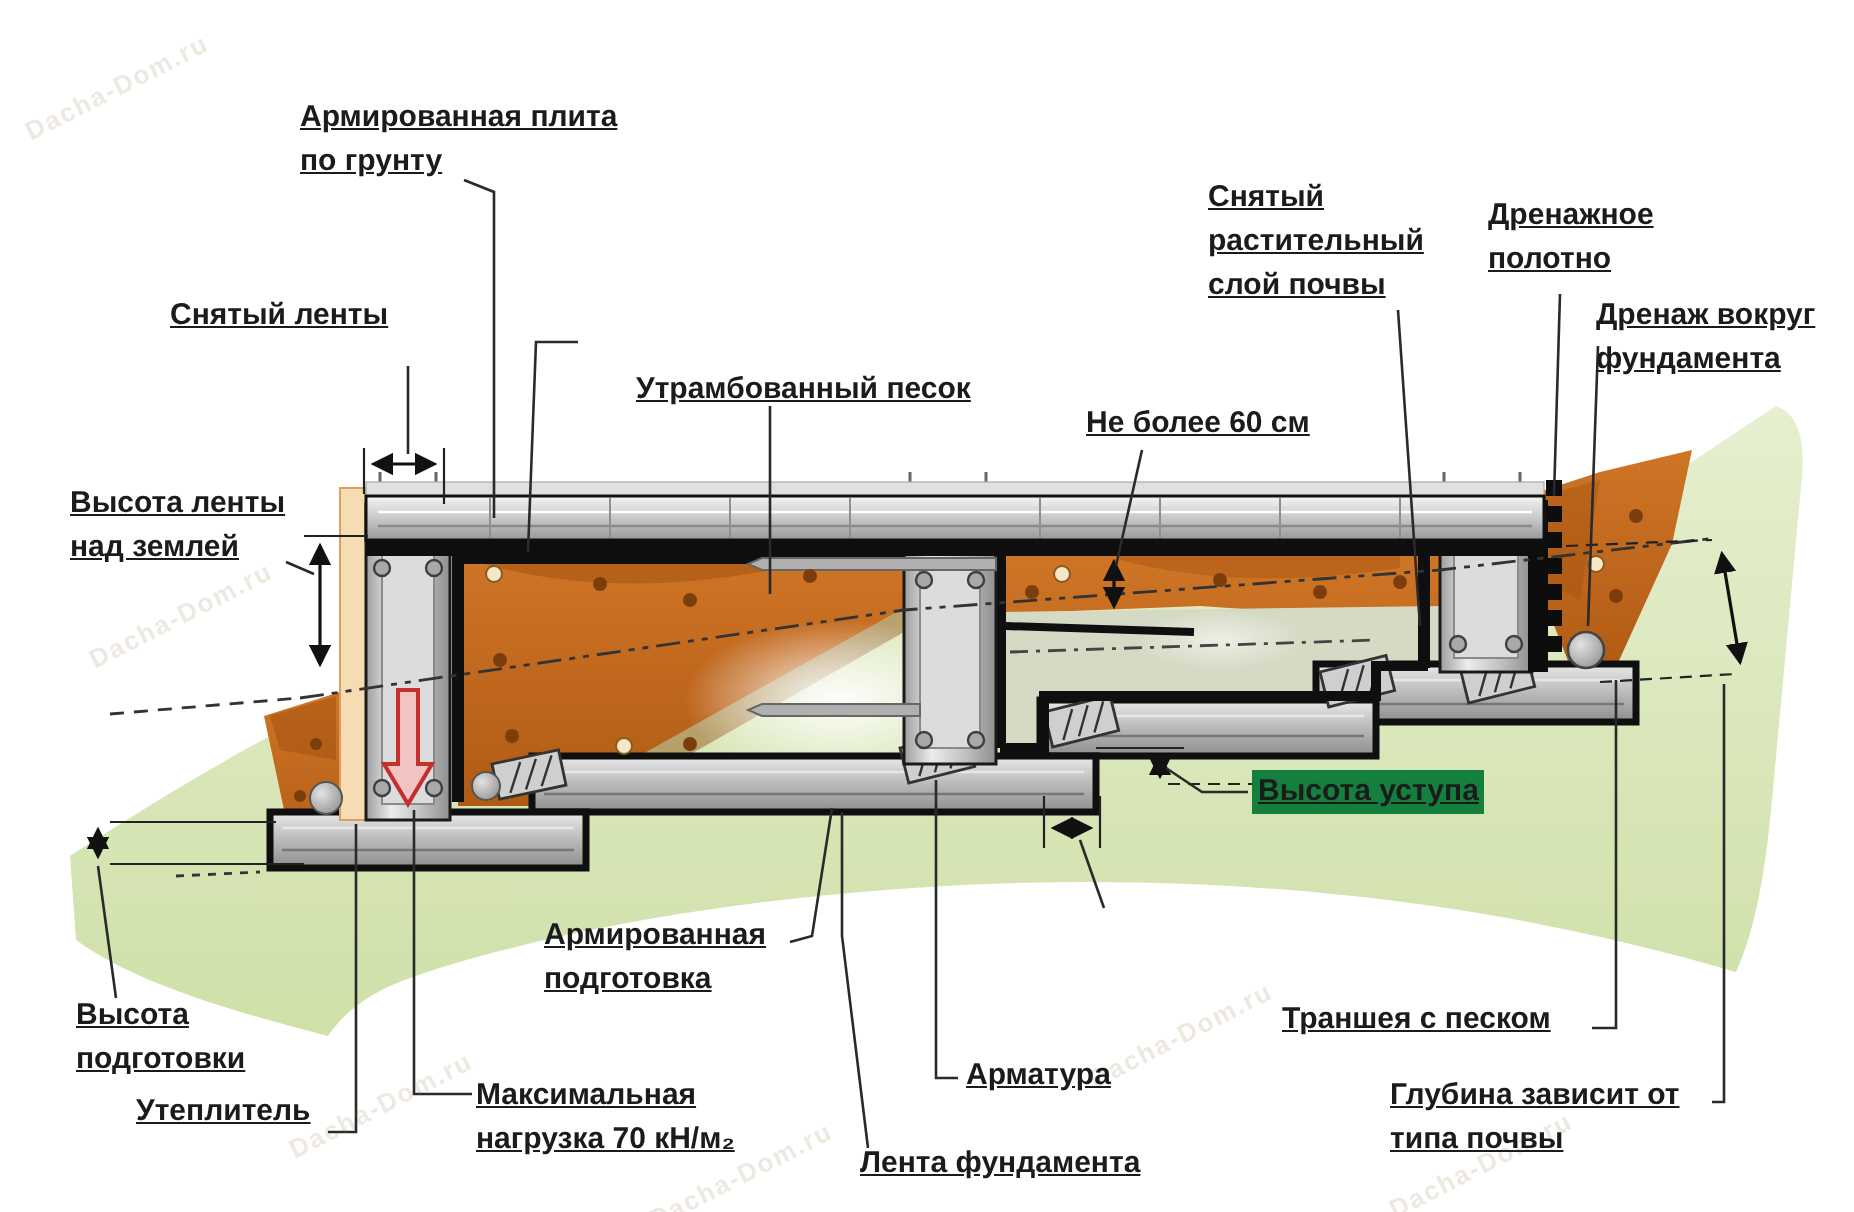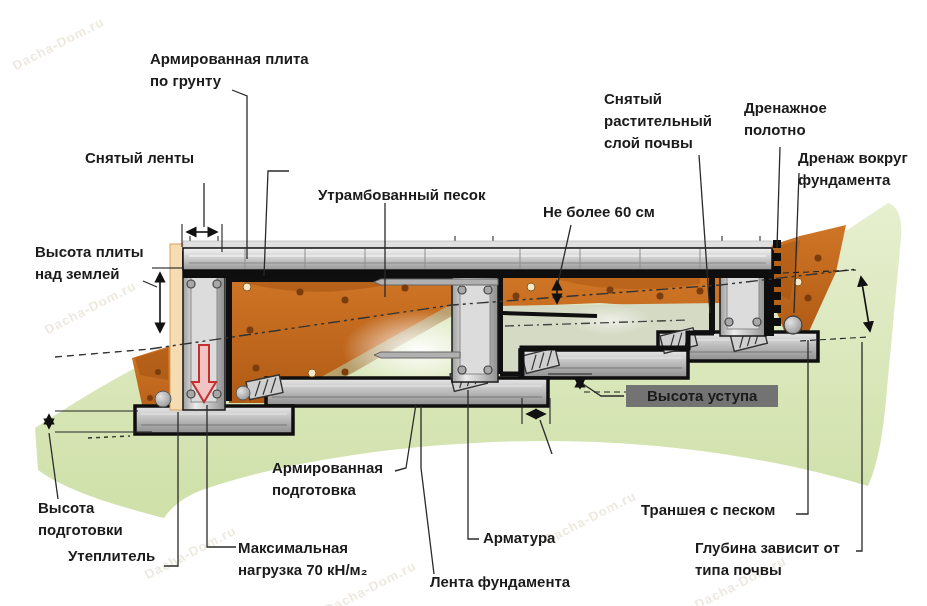--- a/index.html
+++ b/index.html
@@ -1,21 +1,21 @@
 <!DOCTYPE html>
 <html style="--soil-green: #dce8c2; --soil-green-dark: #cfe0a8; --sand-orange: #c2671f; --sand-dark: #9a4e12; --metal-light: #ececec; --metal-dark: #8f8f8f; --outline-black: #111111; --insulation-tan: #f5dcb2; --trench-fill: #d5dac4; --load-arrow-red: #c43030; --label-text: #1b1b1b;"><head>
 <meta charset="utf-8">
 <style>
   html,body{margin:0;padding:0;background:#fff;}
   #stage{position:relative;width:927px;height:606px;background:#fff;overflow:hidden;
          font-family:"Liberation Sans",sans-serif;}
   svg.art{position:absolute;left:0;top:0;width:927px;height:606px;}
   .lbl{position:absolute;font-size:15px;font-weight:bold;line-height:1.45;
-       color:var(--label-text,#1b1b1b);white-space:pre-line;z-index:5;}
-  .lbl.boxed{background:#737373;padding:0 21px;}
+       color:var(--label-text,#1b1b1b);white-space:pre-line;z-index:5;text-decoration:underline;}
+  .lbl.boxed{background:#15803d;padding:0 3px;}
   .wm{position:absolute;font-size:13px;font-weight:bold;letter-spacing:1px;
       color:rgba(140,120,70,.16);transform:rotate(-27deg);z-index:4;pointer-events:none;}
   .dim{stroke:#111;stroke-width:1.6;fill:none;}
   .ext{stroke:#222;stroke-width:1.1;fill:none;}
   .leader{stroke:#2a2a2a;stroke-width:1.3;fill:none;}
   .frame{stroke:#0f0f0f;fill:none;}
 </style>
 </head>
 <body>
 
@@ -284,21 +284,21 @@
 <div class="lbl" style="left:85px;top:147px">Снятый ленты</div>
 <div class="lbl" style="left:604px;top:88px">Снятый
 растительный
 слой почвы</div>
 <div class="lbl" style="left:318px;top:184px">Утрамбованный песок</div>
 <div class="lbl" style="left:744px;top:97px">Дренажное
 полотно</div>
 <div class="lbl" style="left:798px;top:147px">Дренаж вокруг
 фундамента</div>
 <div class="lbl" style="left:543px;top:201px">Не более 60 см</div>
-<div class="lbl" style="left:35px;top:241px">Высота плиты
+<div class="lbl" style="left:35px;top:241px">Высота ленты
 над землей</div>
 <div class="lbl boxed" style="left:626px;top:385px">Высота уступа</div>
 <div class="lbl" style="left:272px;top:457px">Армированная
 подготовка</div>
 <div class="lbl" style="left:641px;top:499px">Траншея с песком</div>
 <div class="lbl" style="left:38px;top:497px">Высота
 подготовки</div>
 <div class="lbl" style="left:68px;top:545px">Утеплитель</div>
 <div class="lbl" style="left:238px;top:537px">Максимальная
 нагрузка 70 кН/м₂</div>

